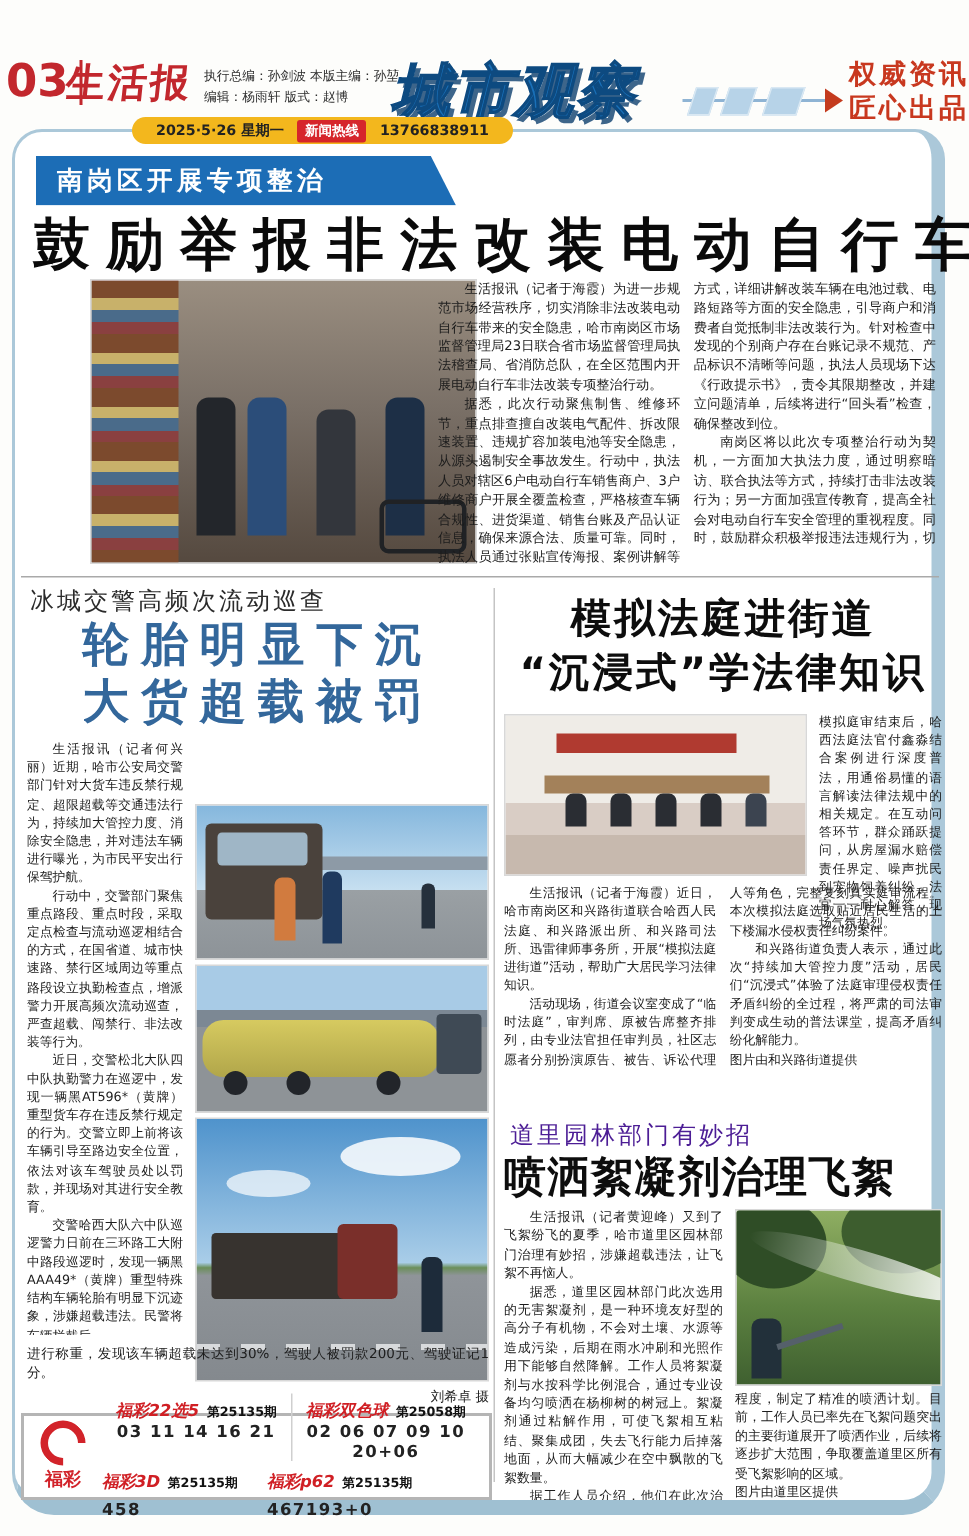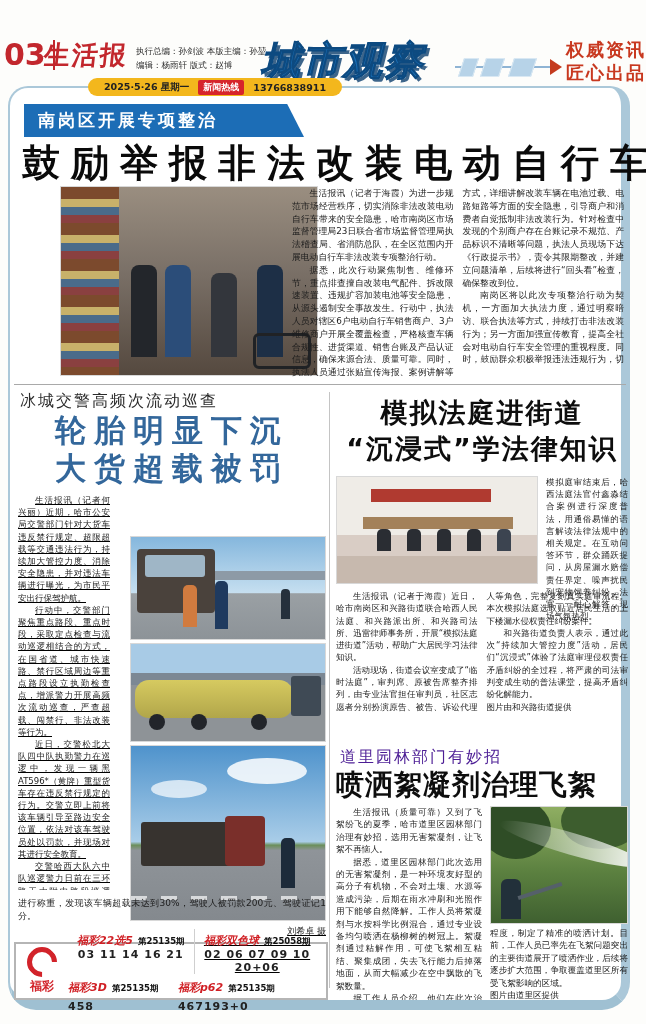--- a/index.html
+++ b/index.html
@@ -34,35 +34,35 @@
   
   .a1-kicker{position:absolute;left:24px;top:104px;width:280px;box-sizing:border-box;background:#1c6db6;color:#fff;font-size:17px;font-weight:bold;letter-spacing:3px;padding:5px 22px 5px 14px;clip-path:polygon(0 0,94% 0,100% 100%,0 100%);z-index:2;}
   .a1-headline{position:absolute;left:22px;top:138px;width:606px;font-size:38px;font-weight:900;color:#0a0a0a;font-family:"DejaVu Serif","Liberation Serif",serif;letter-spacing:11px;white-space:nowrap;z-index:2;}
   .a1-text{position:absolute;left:292px;top:187px;width:332px;height:192px;overflow:hidden;font-size:8.8px;line-height:12.8px;z-index:2;}
   .divider-h{position:absolute;left:14px;top:384px;width:612px;height:1px;background:#a9a9a9;}
   .divider-v{position:absolute;left:329px;top:392px;width:1px;height:596px;background:#c4c4c4;}
 
   
   .t-kicker{position:absolute;left:20px;top:391px;font-size:16px;color:#2b2b2b;letter-spacing:2px;}
   .t-headline{position:absolute;left:20px;top:411px;width:304px;text-align:center;font-size:31px;line-height:38px;font-weight:900;color:#33679b;letter-spacing:8px;}
-  .t-body{position:absolute;left:18px;top:494px;width:308px;display:flex;gap:20px;text-decoration:underline;}
+  .t-body{position:absolute;left:18px;top:494px;width:308px;display:flex;gap:8px;}
   .t-text{width:106px;height:396px;overflow:hidden;font-size:8.5px;line-height:12.2px;}
   .t-photos{width:196px;display:flex;flex-direction:column;gap:3px;margin-top:42px;}
   .t-caption{text-align:right;font-size:9px;color:#1c1c1c;margin-top:1px;}
   .t-cont{position:absolute;left:18px;top:897px;width:308px;font-size:9px;line-height:13px;text-align:justify;color:#1c1c1c;}
 
   
   .lot-box{position:absolute;left:14px;top:942px;width:314px;height:58px;box-sizing:border-box;border:2px solid #b5b5b5;background:#fff;display:flex;align-items:center;gap:6px;padding:3px 6px;}
   .lot-logo-col{width:40px;text-align:center;}
   .fc-logo{width:20px;height:20px;margin:0 auto 1px;border:5px solid #d2232a;border-radius:50%;border-bottom-color:transparent;transform:rotate(-45deg);}
   .lot-brand{font-size:12px;font-weight:bold;color:#d2232a;}
   .lot-results{flex:1;}
   .lot-row1{display:flex;}
   .lot-cell{flex:1;text-align:center;}
-  .lot-cell + .lot-cell{border-left:1px solid #cfcfcf;text-decoration:underline;}
+  .lot-cell + .lot-cell{border-left:1px solid #cfcfcf;}
   .lot-name{color:#d01f24;font-weight:bold;font-style:italic;font-size:11px;}
   .lot-issue{font-size:8.5px;font-weight:bold;color:#111;}
   .lot-nums{font-size:11px;font-weight:bold;color:#222;letter-spacing:1px;}
   .lot-row2{display:flex;gap:10px;justify-content:center;margin-top:2px;align-items:baseline;}
 
   
   .c-headline{position:absolute;left:336px;top:395px;width:292px;text-align:center;font-size:27px;line-height:36px;font-weight:900;color:#0d0d0d;letter-spacing:2px;}
   .c-row{position:absolute;left:336px;top:476px;width:292px;display:flex;gap:8px;}
   .c-side{width:82px;height:206px;overflow:hidden;font-size:8.5px;line-height:12.2px;}
   .c-cols2{position:absolute;left:336px;top:590px;width:292px;height:150px;overflow:hidden;font-size:8.5px;line-height:12.3px;}
@@ -276,21 +276,21 @@
     <p>活动现场，街道会议室变成了“临时法庭”，审判席、原被告席整齐排列，由专业法官担任审判员，社区志愿者分别扮演原告、被告、诉讼代理人等角色，完整复刻真实庭审流程。本次模拟法庭选取贴近居民生活的上下楼漏水侵权责任纠纷案件。</p>
     <p>和兴路街道负责人表示，通过此次“持续加大管控力度”活动，居民们“沉浸式”体验了法庭审理侵权责任矛盾纠纷的全过程，将严肃的司法审判变成生动的普法课堂，提高矛盾纠纷化解能力。</p>
     <p class="credit">图片由和兴路街道提供</p>
   </div>
 
   <div class="k-kicker">道里园林部门有妙招</div>
   <div class="k-headline">喷洒絮凝剂治理飞絮</div>
 
   <div class="k-row">
     <div class="k-text body-text">
-      <p>生活报讯（质量可靠）又到了飞絮纷飞的夏季，哈市道里区园林部门治理有妙招，选用无害絮凝剂，让飞絮不再恼人。</p>
+      <p>生活报讯（记者黄迎峰）又到了飞絮纷飞的夏季，哈市道里区园林部门治理有妙招，涉嫌超载违法，让飞絮不再恼人。</p>
       <p>据悉，道里区园林部门此次选用的无害絮凝剂，是一种环境友好型的高分子有机物，不会对土壤、水源等造成污染，后期在雨水冲刷和光照作用下能够自然降解。工作人员将絮凝剂与水按科学比例混合，通过专业设备均匀喷洒在杨柳树的树冠上。絮凝剂通过粘解作用，可使飞絮相互粘结、聚集成团，失去飞行能力后掉落地面，从而大幅减少在空中飘散的飞絮数量。</p>
       <p>据工作人员介绍，他们在此次治理行动前期做了充分准备：提前对城区内杨柳树分布情况进行详细排查，依据不同区域的树木数量、密度以及飞絮严重</p>
     </div>
     <div class="k-right">
       <div class="ph ph-spray">
         <div class="clump1"></div>
         <div class="clump2"></div>
         <div class="jet"></div>
         <div class="person"></div>
         <div class="hose"></div>

